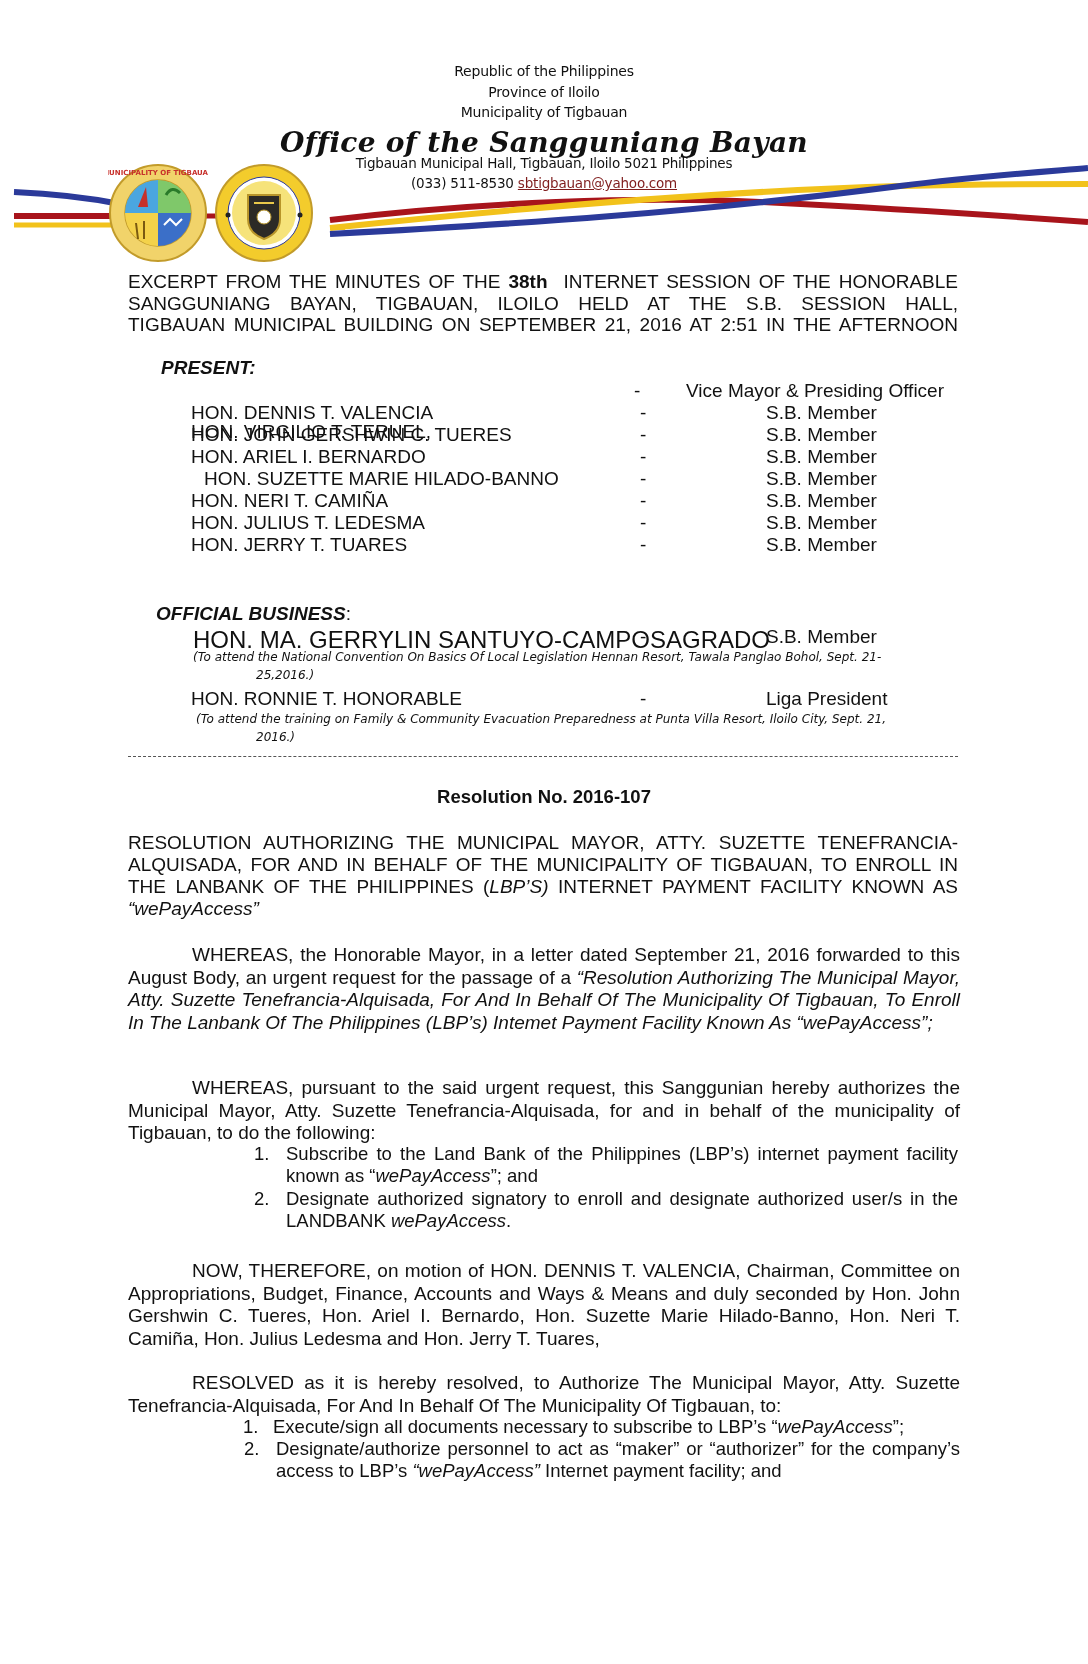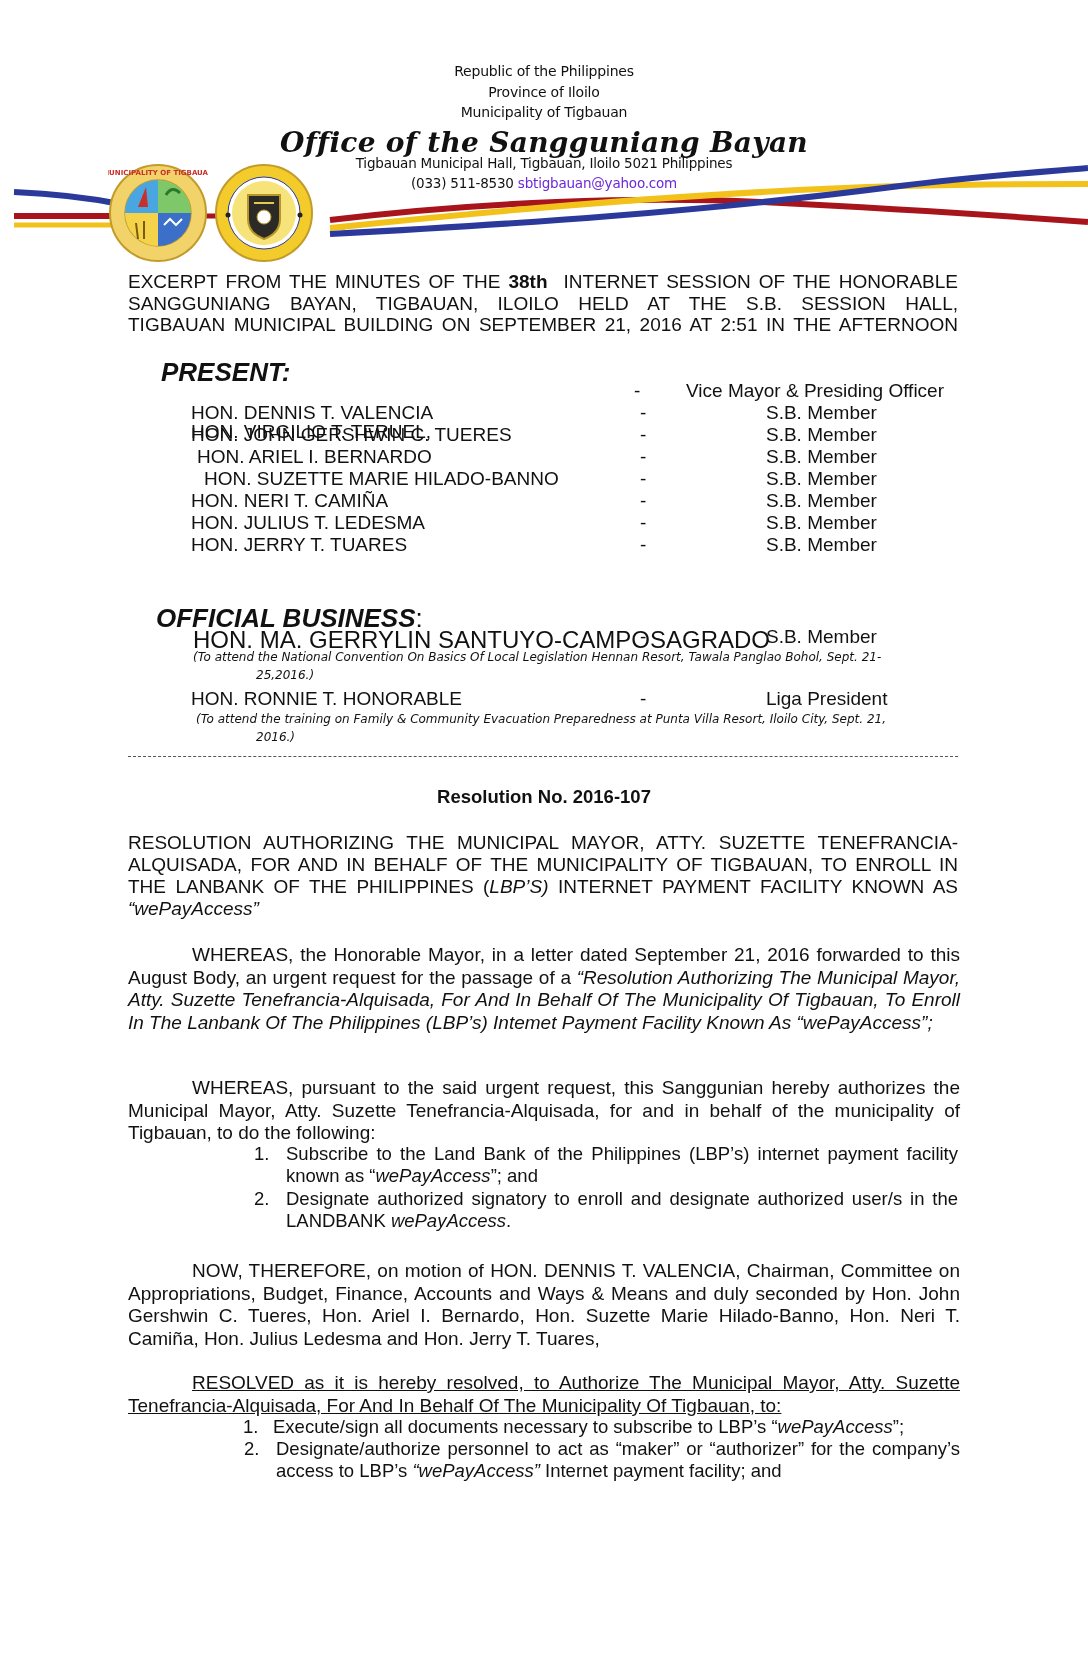--- a/index.html
+++ b/index.html
@@ -1,27 +1,27 @@
 <!DOCTYPE html>
 <html><head>
 <meta charset="utf-8">
 <style>
   html, body { margin:0; padding:0; background:#ffffff; }
   body { width:1088px; height:1664px; position:relative; overflow:hidden; color:#111; font-family:"Liberation Sans", sans-serif; }
   .abs { position:absolute; }
   .hdr-line { position:absolute; left:0; width:1088px; text-align:center; font-family:"DejaVu Sans", sans-serif; font-size:14px; color:#111; letter-spacing:-0.2px; }
   .office-title { position:absolute; left:0; width:1088px; text-align:center; top:126px; font-family:"DejaVu Serif", serif; font-style:italic; font-weight:bold; font-size:28px; letter-spacing:0.3px; color:#111; }
-  .email-link { color:#6d28d9; }
+  .email-link { color:#7f1d1d; text-decoration:underline; }
   .ribbons { position:absolute; left:0; top:150px; }
   .seal { position:absolute; }
   .body-text { position:absolute; left:128px; width:830px; font-size:19px; line-height:22px; color:#111; transform-origin:left top; }
   .just { text-align:justify; text-align-last:justify; }
   .row { position:absolute; font-size:19px; color:#111; white-space:nowrap; }
   .note { position:absolute; font-family:"DejaVu Sans", sans-serif; font-style:italic; font-size:12px; color:#111; white-space:nowrap; }
-  .section-label { position:absolute; font-weight:bold; font-style:italic; font-size:26px; }
+  .section-label { position:absolute; font-weight:bold; font-style:italic; font-size:19px; }
   .dashes { position:absolute; left:128px; top:756px; width:830px; border-top:1.5px dashed #555; }
   .center { text-align:center; }
   .para { position:absolute; left:128px; width:832px; font-size:19px; line-height:22.5px; }
   .para p { margin:0; text-align:justify; }
   .indent { text-indent:64px; }
   .list-item { position:absolute; font-size:18.5px; line-height:22px; }
   .list-item .num { position:absolute; left:0; top:0; }
   .list-item .txt { position:absolute; text-align:justify; }
   i { font-style:italic; }
 </style>
@@ -89,21 +89,21 @@
   <div id="present-list">
       <div class="row" style="left: 191px; top: 380px; margin-top: 41px;">HON. VIRGILIO T. TERUEL,</div>
       <div class="row" style="left: 634px; top: 380px;">-</div>
       <div class="row" style="left: 686px; top: 380px;">Vice Mayor &amp; Presiding Officer</div>
       <div class="row" style="left: 191px; top: 402px;">HON. DENNIS T. VALENCIA</div>
       <div class="row" style="left: 640px; top: 402px;">-</div>
       <div class="row" style="left: 766px; top: 402px;">S.B. Member</div>
       <div class="row" style="left: 191px; top: 424px;">HON. JOHN GERSHWIN C. TUERES</div>
       <div class="row" style="left: 640px; top: 424px;">-</div>
       <div class="row" style="left: 766px; top: 424px;">S.B. Member</div>
-      <div class="row" style="left: 197px; top: 446px; text-align: center;">HON. ARIEL I. BERNARDO</div>
+      <div class="row" style="left: 191px; top: 446px; text-align: center;">HON. ARIEL I. BERNARDO</div>
       <div class="row" style="left: 640px; top: 446px;">-</div>
       <div class="row" style="left: 766px; top: 446px;">S.B. Member</div>
       <div class="row" style="left: 204px; top: 468px;">HON. SUZETTE MARIE HILADO-BANNO</div>
       <div class="row" style="left: 640px; top: 468px;">-</div>
       <div class="row" style="left: 766px; top: 468px;">S.B. Member</div>
       <div class="row" style="left: 191px; top: 490px;">HON. NERI T. CAMIÑA</div>
       <div class="row" style="left: 640px; top: 490px;">-</div>
       <div class="row" style="left: 766px; top: 490px;">S.B. Member</div>
       <div class="row" style="left: 191px; top: 512px;">HON. JULIUS T. LEDESMA</div>
       <div class="row" style="left: 640px; top: 512px;">-</div>
@@ -156,21 +156,21 @@
   </div>
   <div class="list-item" style="left:254px;top:1188px;width:706px;">
     <span class="num">2.</span>
     <div class="txt" style="left:32px;width:672px;"><span>Designate authorized signatory to enroll and designate authorized user/s  in the LANDBANK </span><i>wePayAccess</i><span>.</span></div>
   </div>
 
   <div class="para" style="top:1260px;">
     <p class="indent">NOW, THEREFORE, on motion of HON. DENNIS T. VALENCIA, Chairman, Committee on Appropriations, Budget, Finance, Accounts and Ways &amp; Means and duly seconded by Hon. John Gershwin C. Tueres, Hon. Ariel I. Bernardo, Hon. Suzette Marie Hilado-Banno, Hon. Neri T. Camiña, Hon. Julius Ledesma and Hon. Jerry T. Tuares,</p>
   </div>
 
-  <div class="para" style="top:1372px;text-decoration:underline;">
+  <div class="para" style="top:1372px;">
     <p class="indent">RESOLVED as it is hereby resolved, to Authorize The Municipal Mayor, Atty. Suzette Tenefrancia-Alquisada, For And In Behalf  Of The Municipality Of Tigbauan, to:</p>
   </div>
 
   <div class="list-item" style="left:243px;top:1416px;width:717px;">
     <span class="num">1.</span>
     <div class="txt" style="left:30px;width:687px;"><span>Execute/sign all documents  necessary  to subscribe  to LBP’s “</span><i>wePayAccess</i><span>”;</span></div>
   </div>
   <div class="list-item" style="left:244px;top:1438px;width:716px;">
     <span class="num">2.</span>
     <div class="txt" style="left:32px;width:684px;"><span>Designate/authorize personnel to act as “maker” or “authorizer” for the company’s access to LBP’s </span><i>“wePayAccess”</i><span> Internet payment facility; and</span></div>

